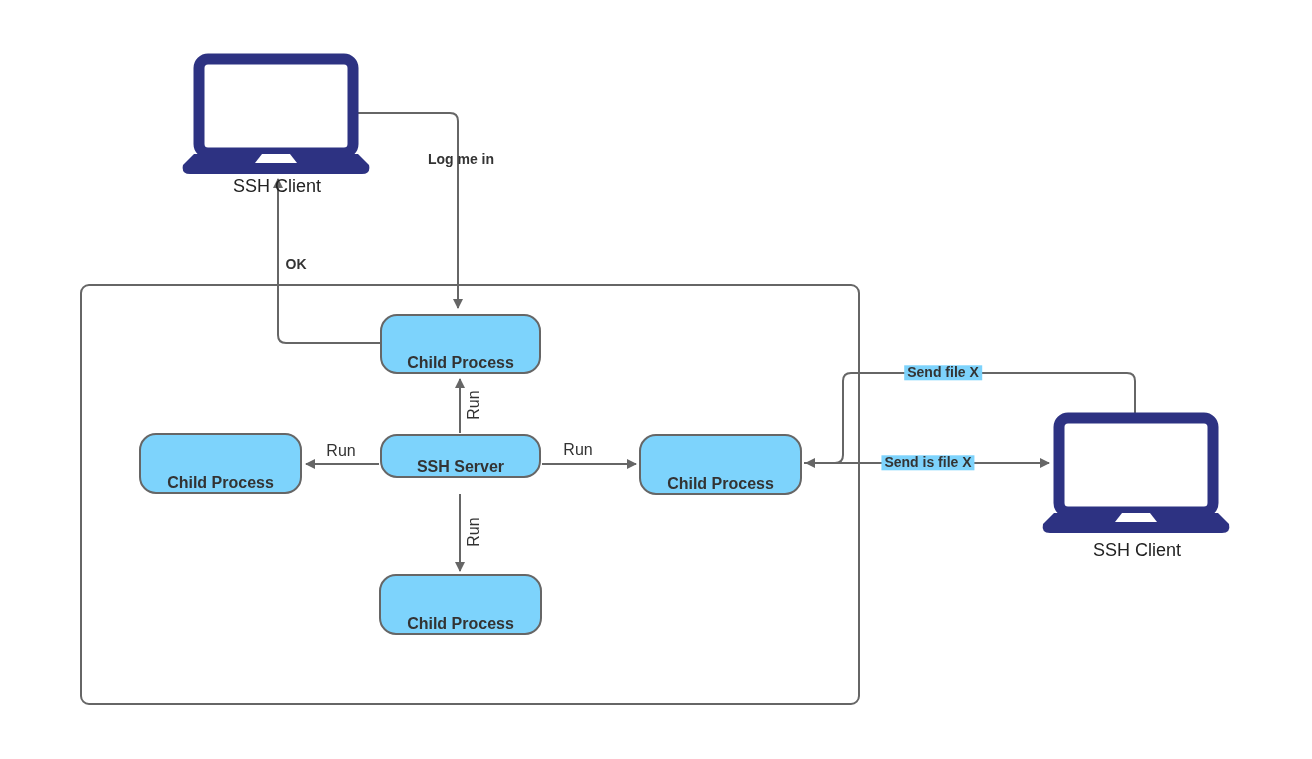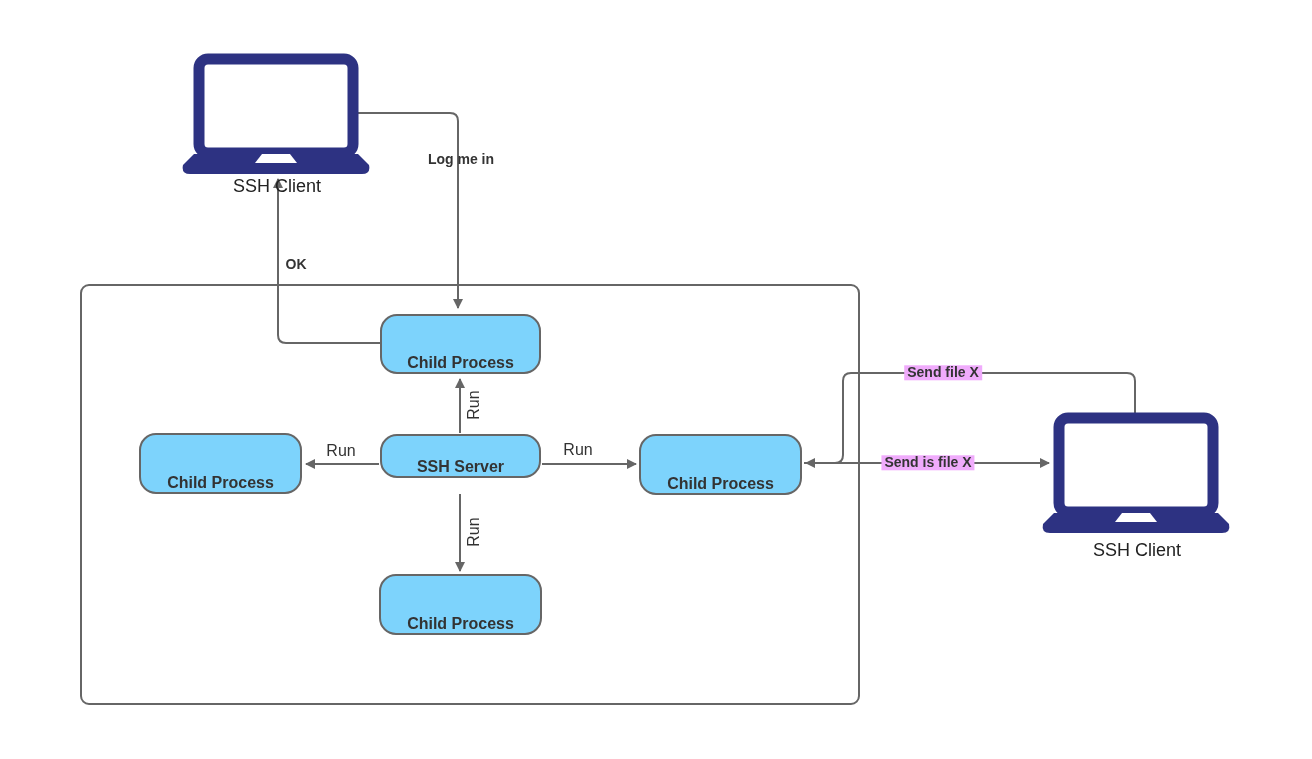--- a/index.html
+++ b/index.html
@@ -43,21 +43,21 @@
   .lbl{
     position:absolute;
     transform:translate(-50%,-50%);
     color:var(--text);
     white-space:nowrap;
     line-height:1.1;
   }
   .lbl.bold{font-weight:bold;font-size:14px;}
   .lbl.plain{font-weight:normal;font-size:16px;}
   .lbl.caption{font-weight:normal;font-size:18px;color:#222;}
-  .lbl.onwire{background:#f0abfc;padding:0 3px;}
+  .lbl.onwire{background:#7dd3fc;padding:0 3px;}
   .lbl.vert{transform:translate(-50%,-50%) rotate(-90deg);}
   .laptop{position:absolute;width:192px;height:122px;}
   .laptop .shell{fill:none;stroke:var(--laptop);stroke-width:11;}
   .laptop .base{fill:var(--laptop);}
   .laptop .notch{fill:#ffffff;}
 </style>
 </head>
 <body>
 
 <div class="canvas">

